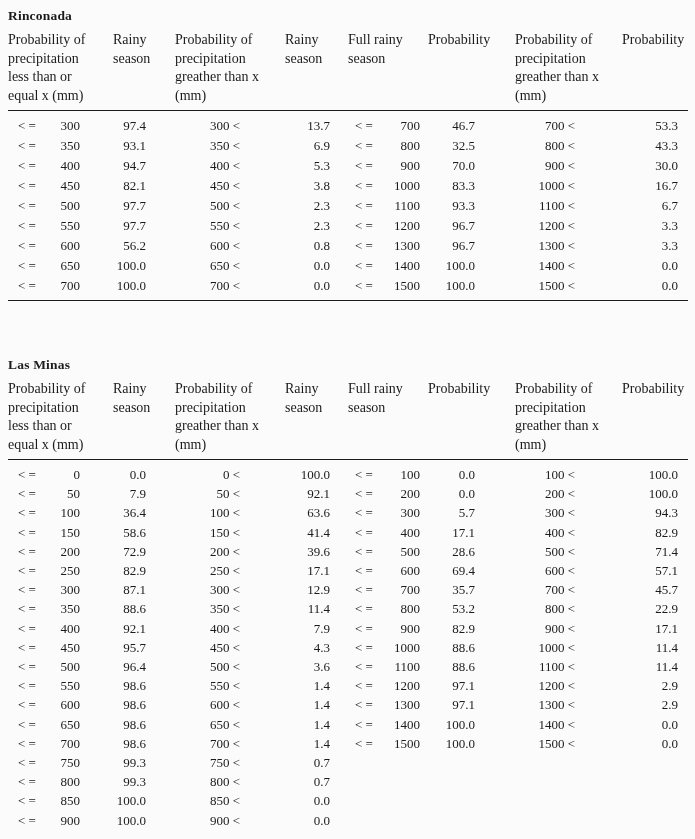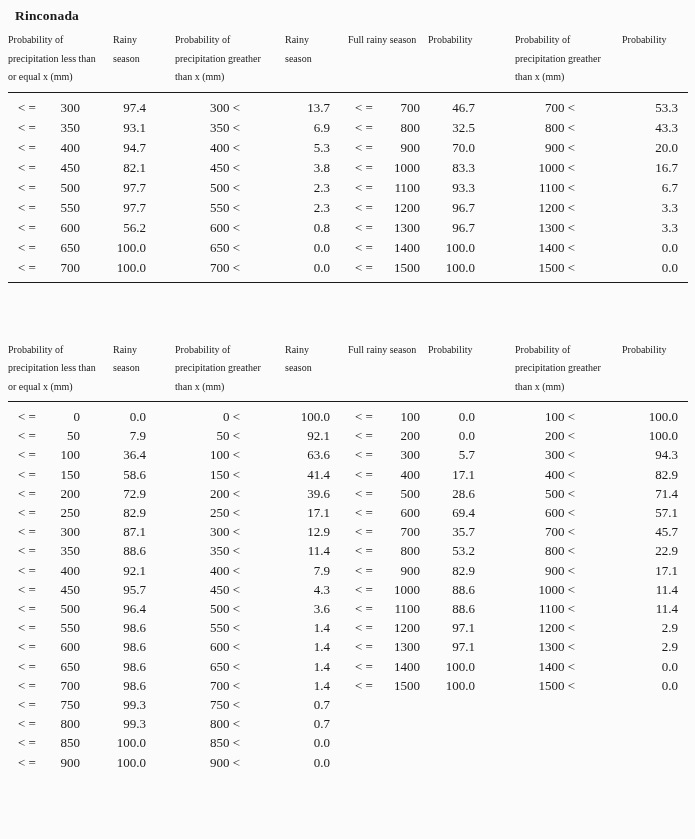--- a/index.html
+++ b/index.html
@@ -3,27 +3,27 @@
 <meta charset="utf-8">
 <style>
   * { margin:0; padding:0; box-sizing:border-box; }
   html,body { background:#fbfbfb; }
   body {
     width:695px; height:839px; overflow:hidden;
     font-family:"Liberation Serif","DejaVu Serif",serif;
     color:#1b1b1b;
   }
   .page { padding:8px 7px 0 8px; }
-  .tbl-title { font-size:13.5px; font-weight:bold; line-height:16px; margin-bottom:5px; letter-spacing:0.2px;margin-left:7px; }
+  .tbl-title { font-size:13.5px; font-weight:bold; line-height:16px; margin-bottom:5px; letter-spacing:0.2px; }
   table { border-collapse:collapse; table-layout:fixed; width:680px; font-size:13px; }
   col.c1{width:105px} col.c2{width:62px} col.c3{width:110px} col.c4{width:63px}
   col.c5{width:80px} col.c6{width:87px} col.c7{width:107px} col.c8{width:66px}
   th {
     font-weight:normal; text-align:left; vertical-align:top;
-    font-size:10px; line-height:18.5px;
+    font-size:14px; line-height:18.5px;
     padding:2px 0 5px 0; border-bottom:1.5px solid #1b1b1b;
   }
   th.h1{padding-right:14px} th.h2{padding-right:18px} th.h3{padding-right:16px}
   th.h4{padding-right:18px} th.h5{padding-right:8px}  th.h6{padding-right:12px}
   th.h7{padding-right:20px} th.h8{padding-right:0}
   td { padding:0; line-height:20px; white-space:nowrap; overflow:hidden; }
   .tbl-lasminas td { line-height:19.2px; }
   tbody tr:first-child td { padding-top:5px; }
   .tbl-rinconada tbody { border-bottom:1.5px solid #1b1b1b; }
   .tbl-rinconada tbody tr:last-child td { padding-bottom:4px; }
@@ -117,21 +117,21 @@
             <td class="c3 t-gt">400 &lt;</td>
             <td class="c4 t-p">5.3</td>
             <td class="c5 t-le">
               <span class="le-wrap">
                 <span>&lt; =</span>
                 <span>900</span>
               </span>
             </td>
             <td class="c6 t-p">70.0</td>
             <td class="c7 t-gt">900 &lt;</td>
-            <td class="c8 t-p">20.0</td>
+            <td class="c8 t-p">30.0</td>
           </tr>
           <tr>
             <td class="c1 t-le">
               <span class="le-wrap">
                 <span>&lt; =</span>
                 <span>450</span>
               </span>
             </td>
             <td class="c2 t-p">82.1</td>
             <td class="c3 t-gt">450 &lt;</td>
@@ -246,20 +246,21 @@
             <td class="c7 t-gt">1500 &lt;</td>
             <td class="c8 t-p">0.0</td>
           </tr>
         </tbody>
     </table>
   </section>
 
   <div class="gap"></div>
 
   <section class="table-block">
+    <h2 class="tbl-title">Las Minas</h2>
     <table class="tbl-lasminas">
       <colgroup>
         <col class="c1">
           <col class="c2">
           <col class="c3">
           <col class="c4">
         <col class="c5">
           <col class="c6">
           <col class="c7">
           <col class="c8">

